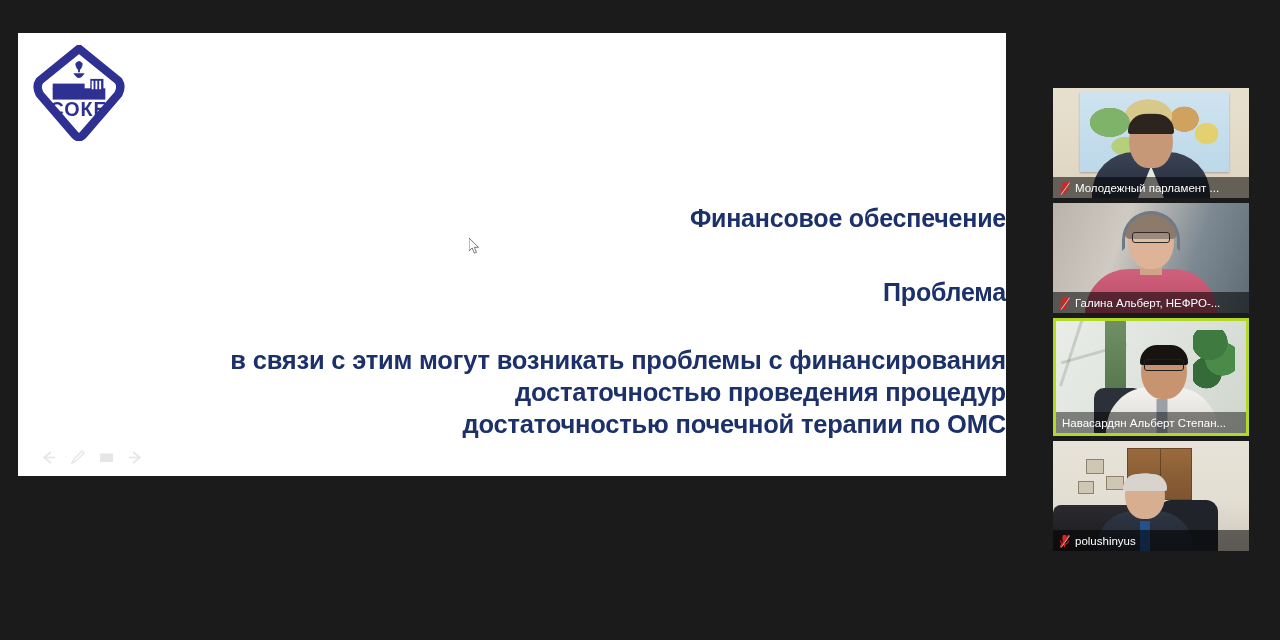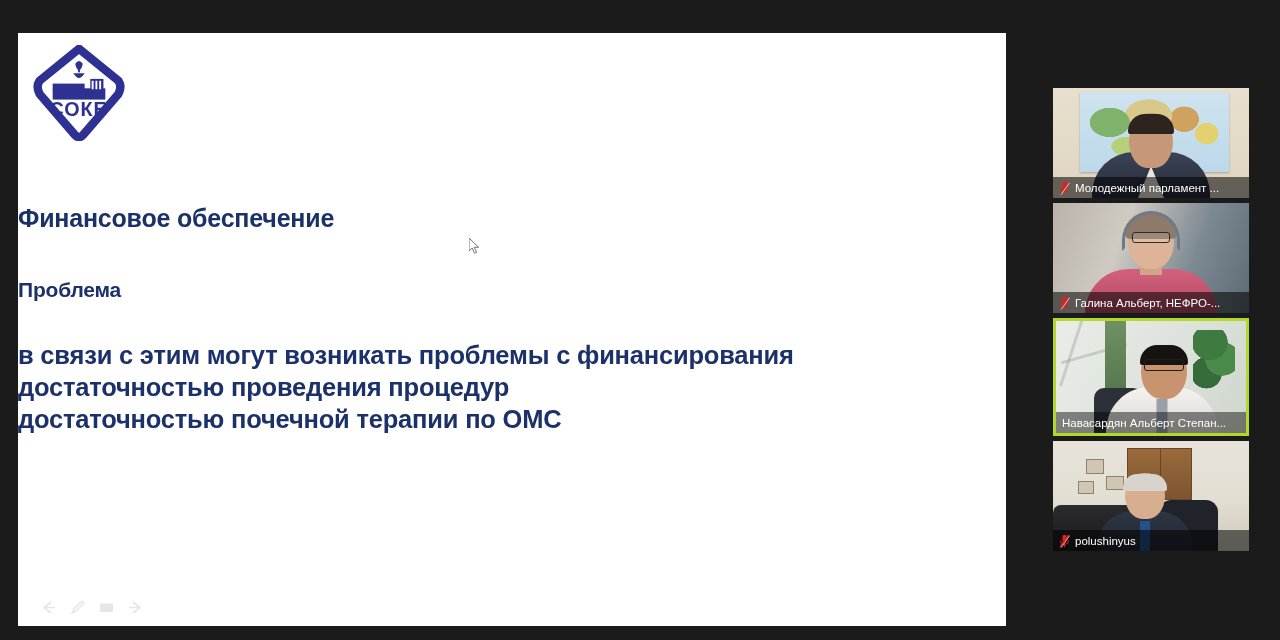--- a/index.html
+++ b/index.html
@@ -12,48 +12,48 @@
   #app {
     position: relative;
     width: 1280px; height: 640px;
     background: #1b1b1b;
   }
 
   
   #slide-area {
     position: absolute;
     left: 18px; top: 33px;
-    width: 988px; height: 593px;
+    width: 988px; height: 443px;
     background: #ffffff;
     overflow: hidden;
     padding-left: 21px;
   }
 
   
   #slide-logo {
     position: absolute;
     left: 14px; top: 12px;
     width: 94px; height: 96px;
   }
 
   
   #slide-body {
     position: absolute;
     left: 0; top: 170px;
     width: 988px;
-    text-align: left;
+    text-align: right;
     color: #1c3069;
     font-weight: bold;
     letter-spacing: -0.2px;
   }
   .slide-line { line-height: 1.26; }
   .ln-title { font-size: 25px; }
   .gap-lg { height: 42px; }
   .gap-md { height: 36px; }
-  .ln-sub  { font-size: 21px; }
+  .ln-sub  { font-size: 25px; }
   .ln-big  { font-size: 25.5px; }
 
   
   #presenter-toolbar {
     position: absolute;
     left: 22px; bottom: 10px;
     display: flex;
     align-items: center;
     gap: 12px;
     opacity: 0.12;

